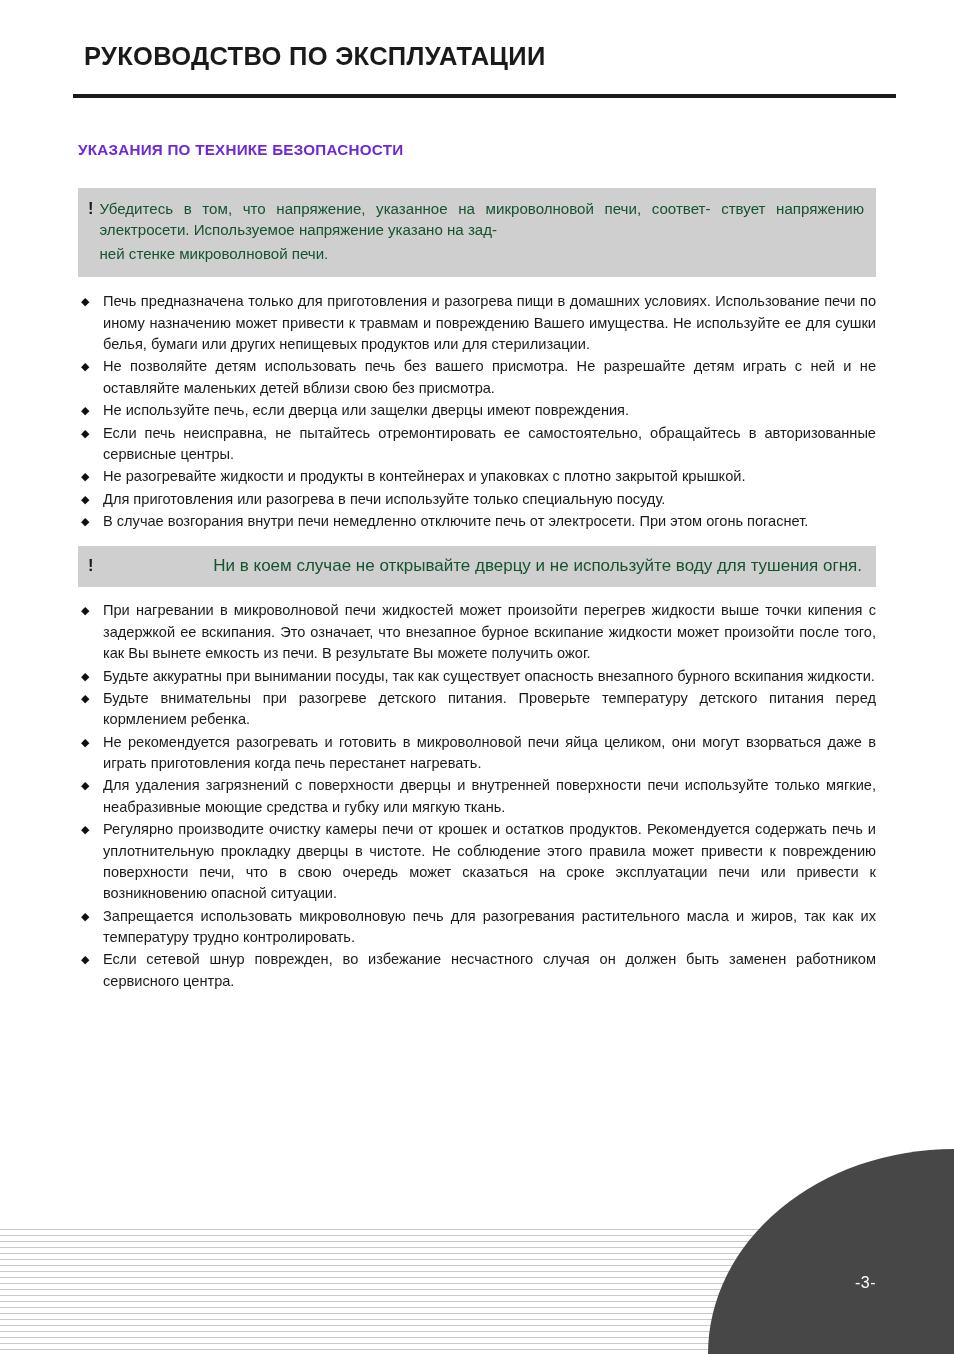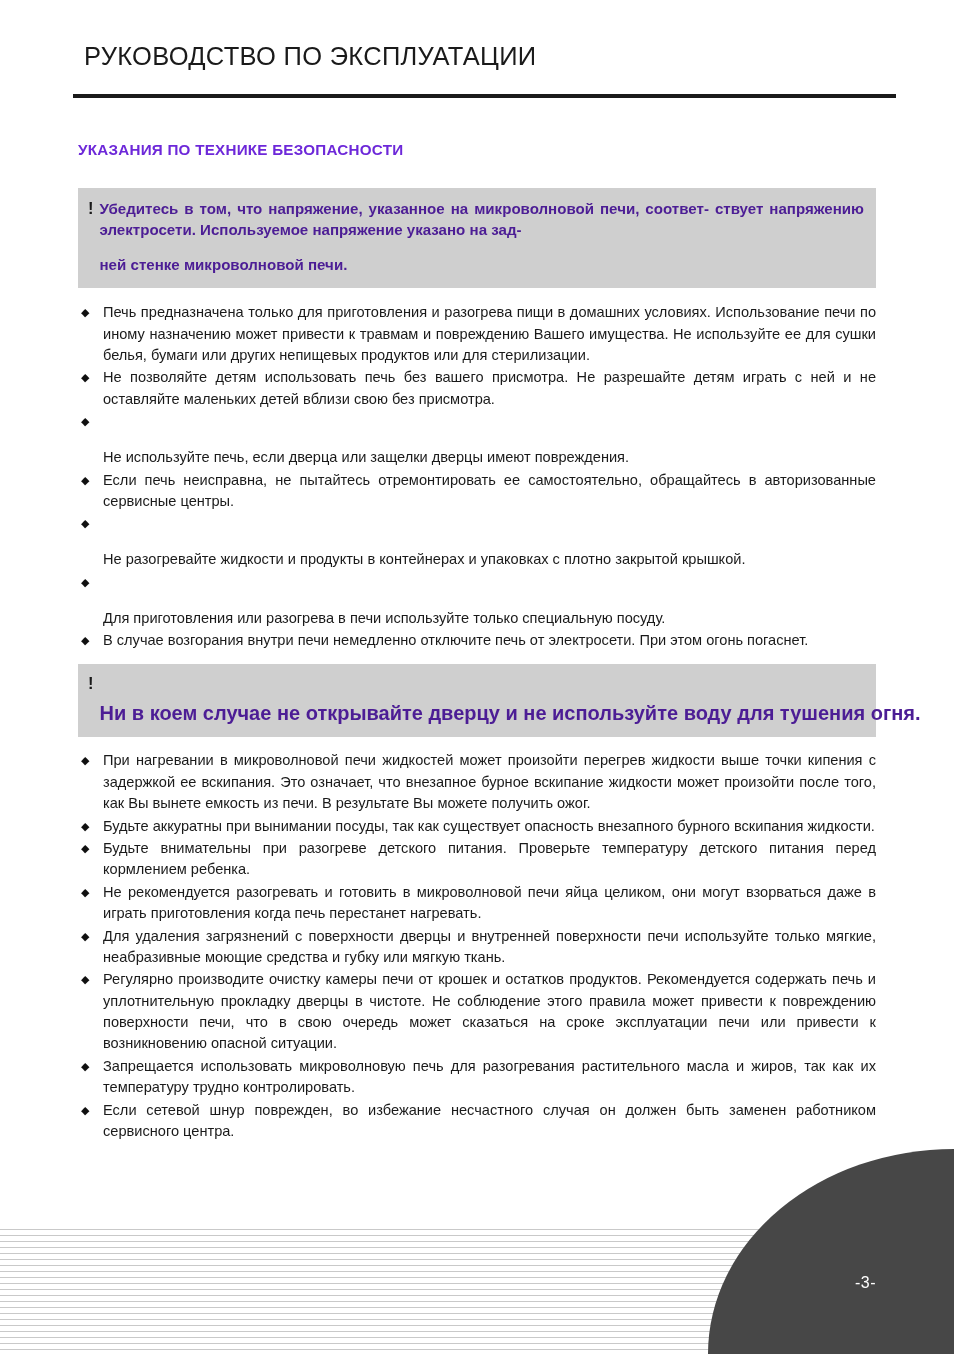--- a/index.html
+++ b/index.html
@@ -20,21 +20,21 @@
     position: absolute;
     inset: 0;
   }
 
   
   .doc-title {
     position: absolute;
     left: 84px;
     top: 42px;
     font-size: 25.5px;
-    font-weight: normal;
+    font-weight: bold;
     letter-spacing: 0.3px;
     color: #1a1a1a;
     white-space: nowrap;
   }
   .title-rule {
     position: absolute;
     left: 73px;
     top: 94px;
     width: 823px;
     height: 4px;
@@ -76,37 +76,36 @@
   .warn-bang {
     font-size: 16.5px;
     font-weight: bold;
     line-height: 1.32;
     color: #1a1a1a;
     flex: 0 0 auto;
     padding-right: 6px;
   }
   .warn-text {
     font-size: 15.1px;
-    font-weight: bold;
+    font-weight: normal;
     line-height: 1.42;
-    color: #4c1d95;
+    color: #14532d;
     text-align: justify;
     text-justify: inter-word;
     flex: 1 1 auto;
   }
   .warn-text.single {
     text-align: right;
     white-space: nowrap;
-    font-size: 20px;
+    font-size: 17px;
     line-height: 1.25;
-    margin-top: 28px;
   }
   .warn-text .lastline {
     display: block;
-    margin-top: 13px;
+    margin-top: 2px;
   }
 
   
   .bullet-list {
     margin: 0;
     padding: 0;
     list-style: none;
   }
   .bullet-item {
     display: flex;
@@ -125,21 +124,21 @@
     text-align: left;
     padding-left: 3px;
     box-sizing: border-box;
   }
   .bullet-body {
     flex: 1 1 auto;
     text-align: justify;
     text-justify: inter-word;
     hyphens: manual;
   }
-  .bullet-body.noj { text-align: left; margin-top: 36px; }
+  .bullet-body.noj { text-align: left; }
 
   .gap-a { height: 14px; }
   .gap-b { height: 12px; }
   .gap-c { height: 13px; }
 
   
   .footer {
     position: absolute;
     left: 0;
     bottom: 0;

